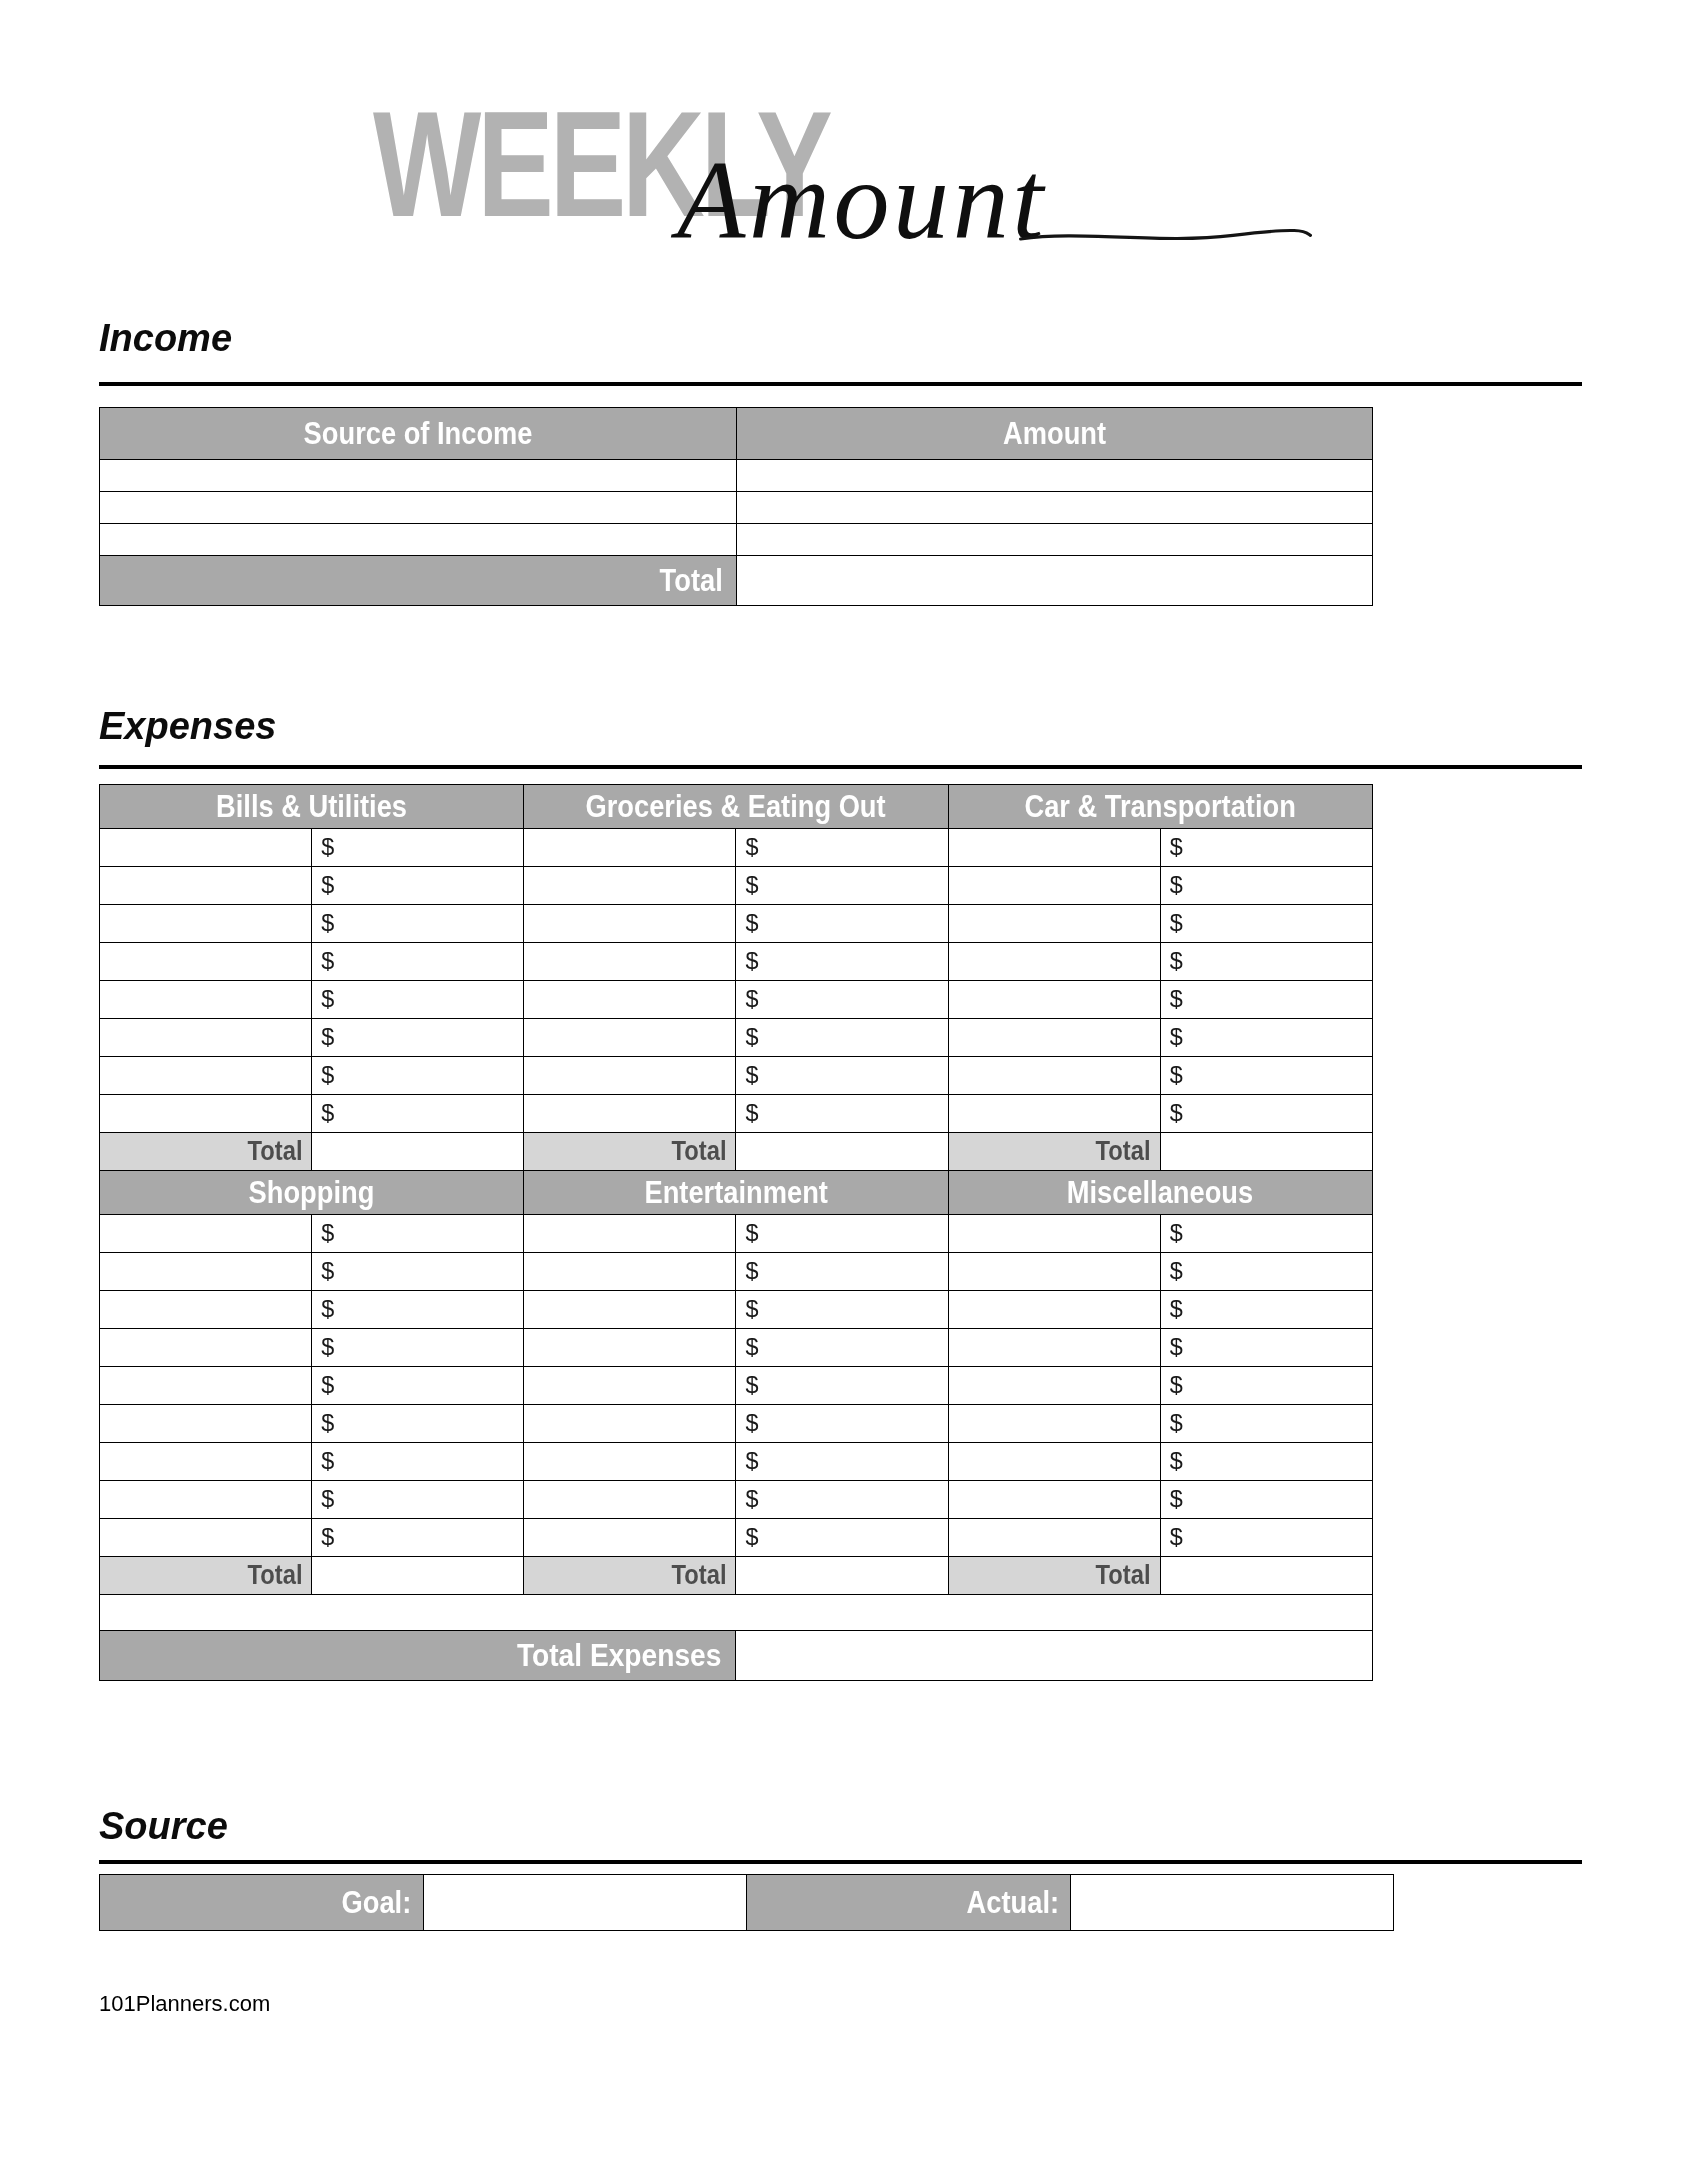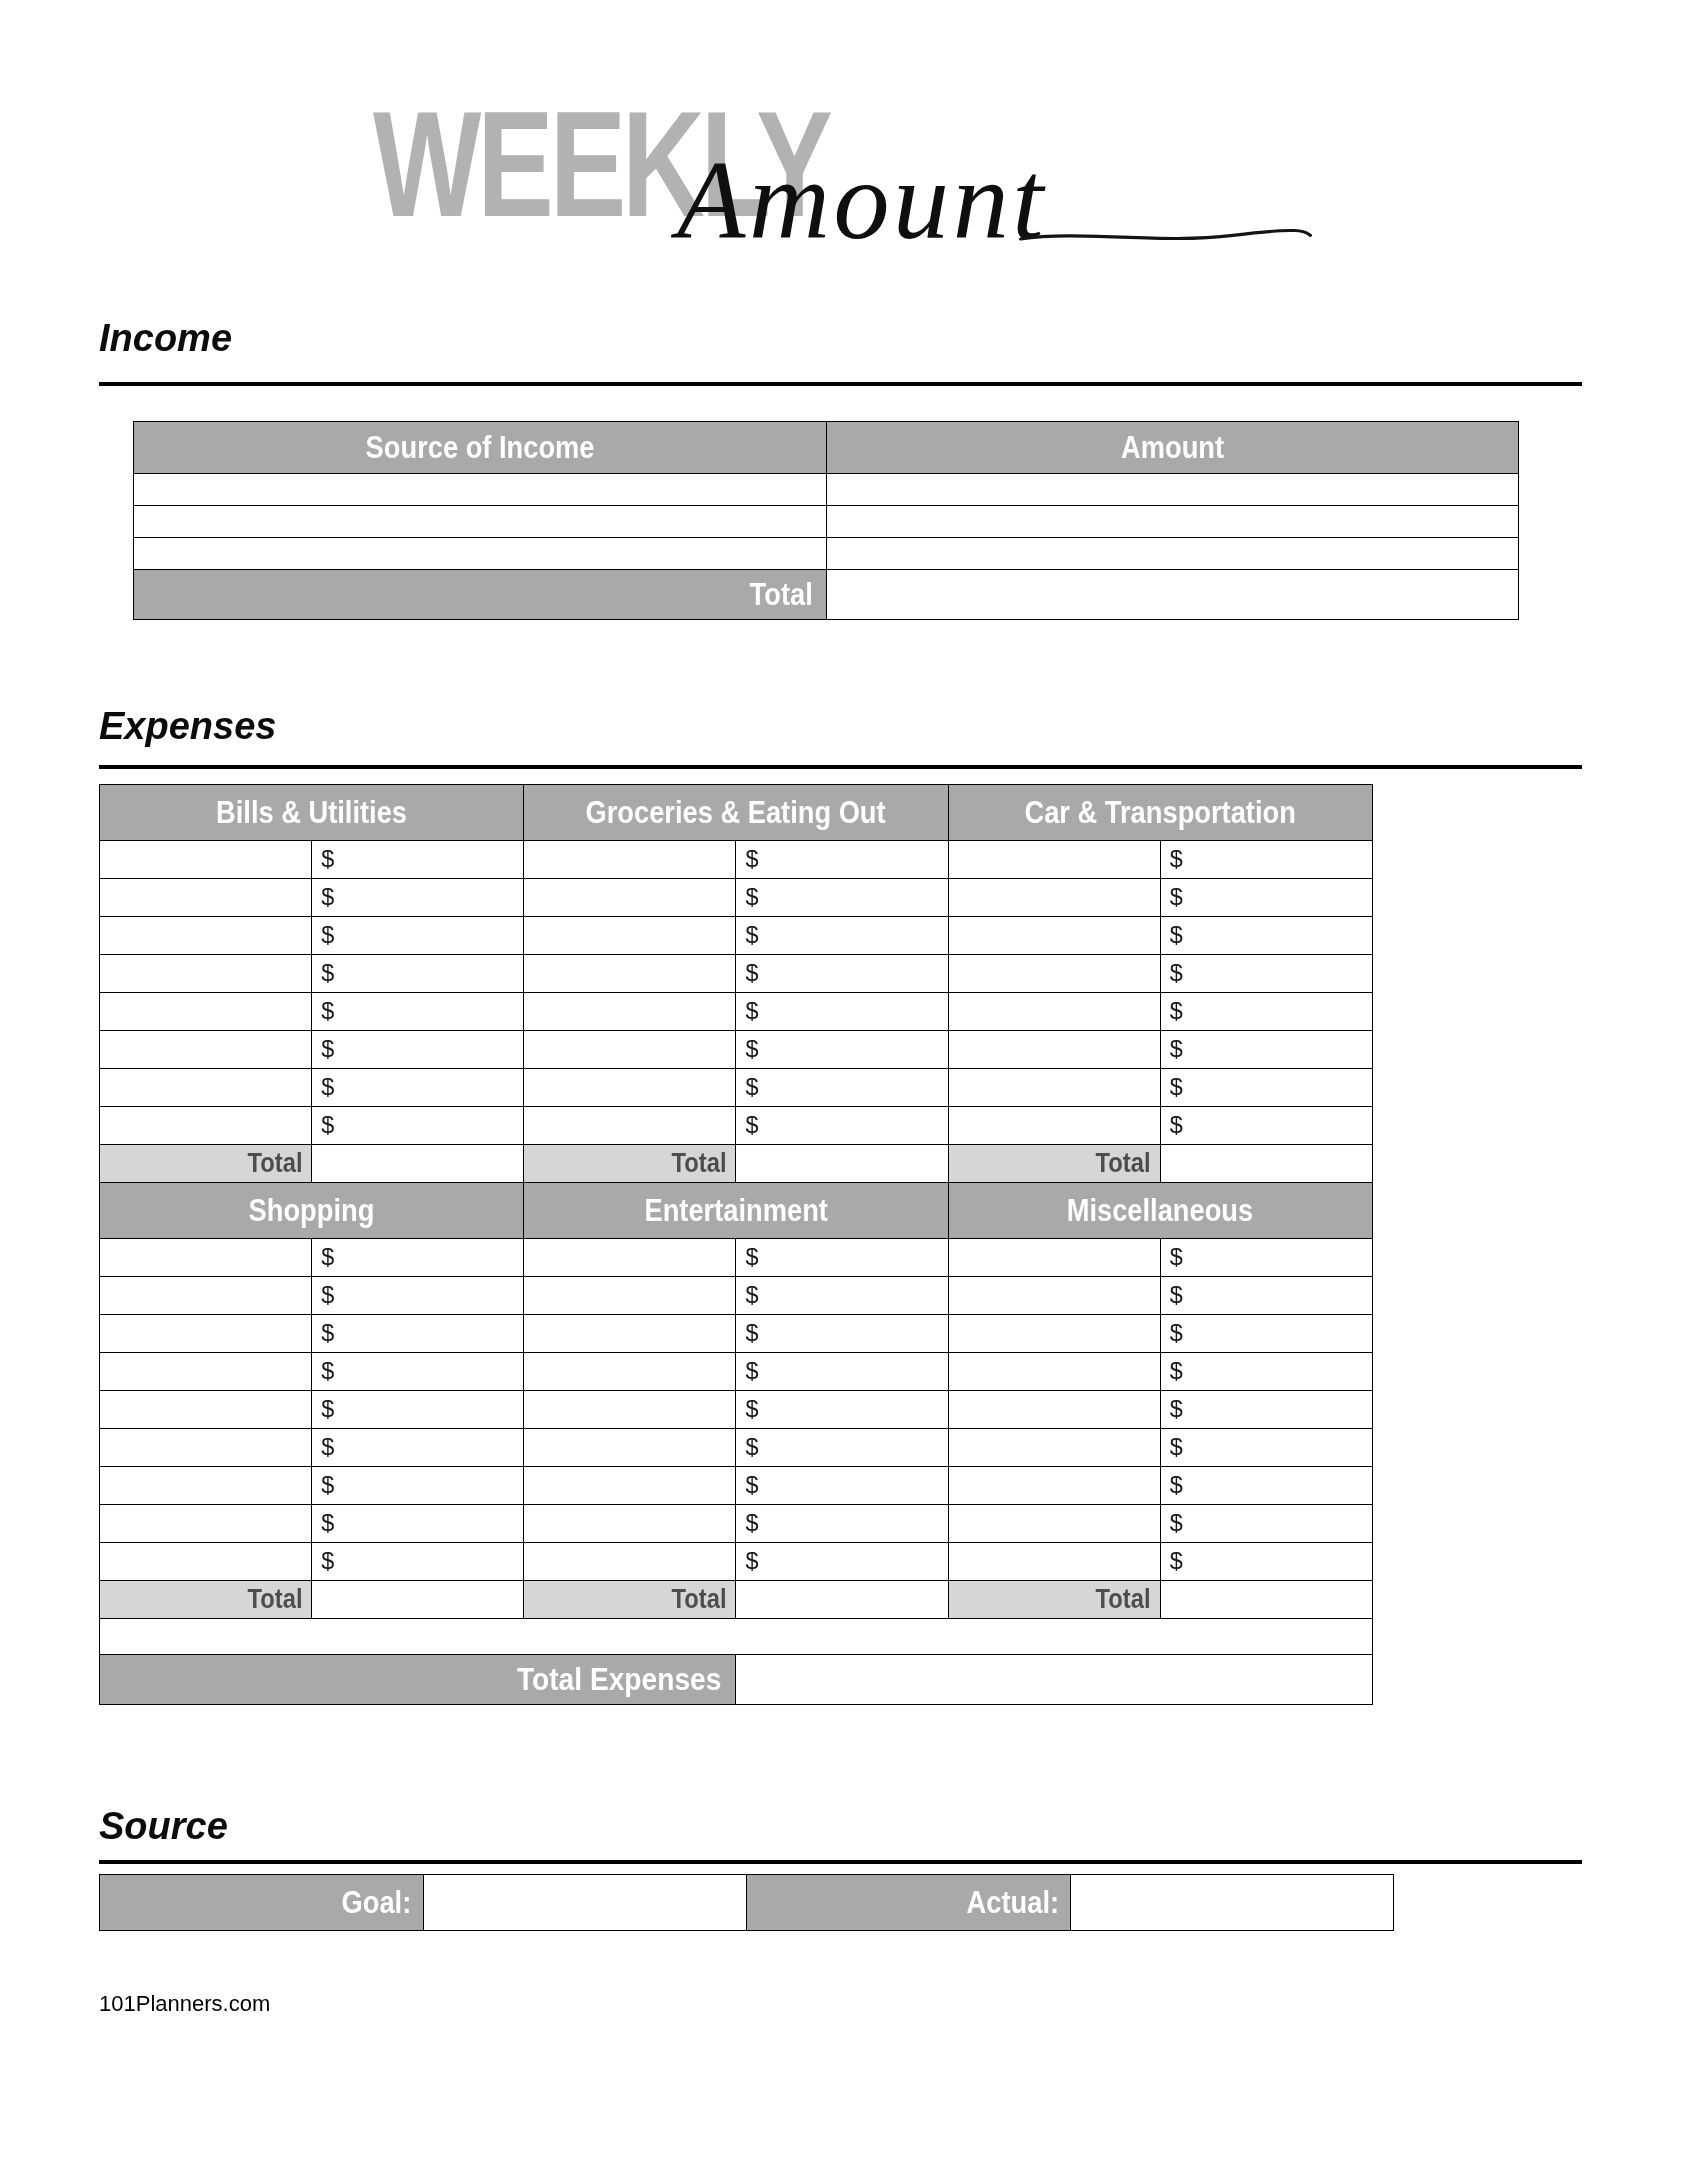--- a/index.html
+++ b/index.html
@@ -44,32 +44,32 @@
   table{border-collapse:collapse;table-layout:fixed;position:absolute;left:99px;background:#fff;}
   td,th{border:1.8px solid var(--border-color);vertical-align:middle;overflow:hidden;}
   .cond{display:inline-block;transform:scaleX(0.88);transform-origin:center;white-space:nowrap;}
   .cond-r{transform-origin:right center;}
   .gray-h{
     background:var(--header-gray);color:#ffffff;
     font-weight:700;font-size:31px;text-align:center;
   }
 
   
-  #income-table{top:421px;width:1386px;margin-left:34px;}
+  #income-table{top:407px;width:1274px;}
   #income-table .head-row{height:52px;}
   #income-table .blank-row{height:32px;}
   #income-table .total-row{height:50px;}
   .income-total-label{
     background:var(--header-gray);color:#fff;font-weight:700;font-size:31px;
     text-align:right;padding-right:12.6px;
   }
 
   
   #expenses-table{top:784px;width:1274px;}
-  #expenses-table .head-row{height:56px;}
+  #expenses-table .head-row{height:44px;}
   #expenses-table .data-row{height:38px;}
   #expenses-table .sec-total-row{height:38px;}
   #expenses-table .spacer-row{height:36px;}
   #expenses-table .grand-row{height:50px;}
   .amt-cell{font-size:23.4px;color:#1a1a1a;text-align:left;padding-left:9px;font-weight:400;}
   .sec-total-label{
     background:var(--light-gray);color:#4d4d4d;font-weight:700;font-size:27px;
     text-align:right;padding-right:9px;
   }
   .grand-label{

